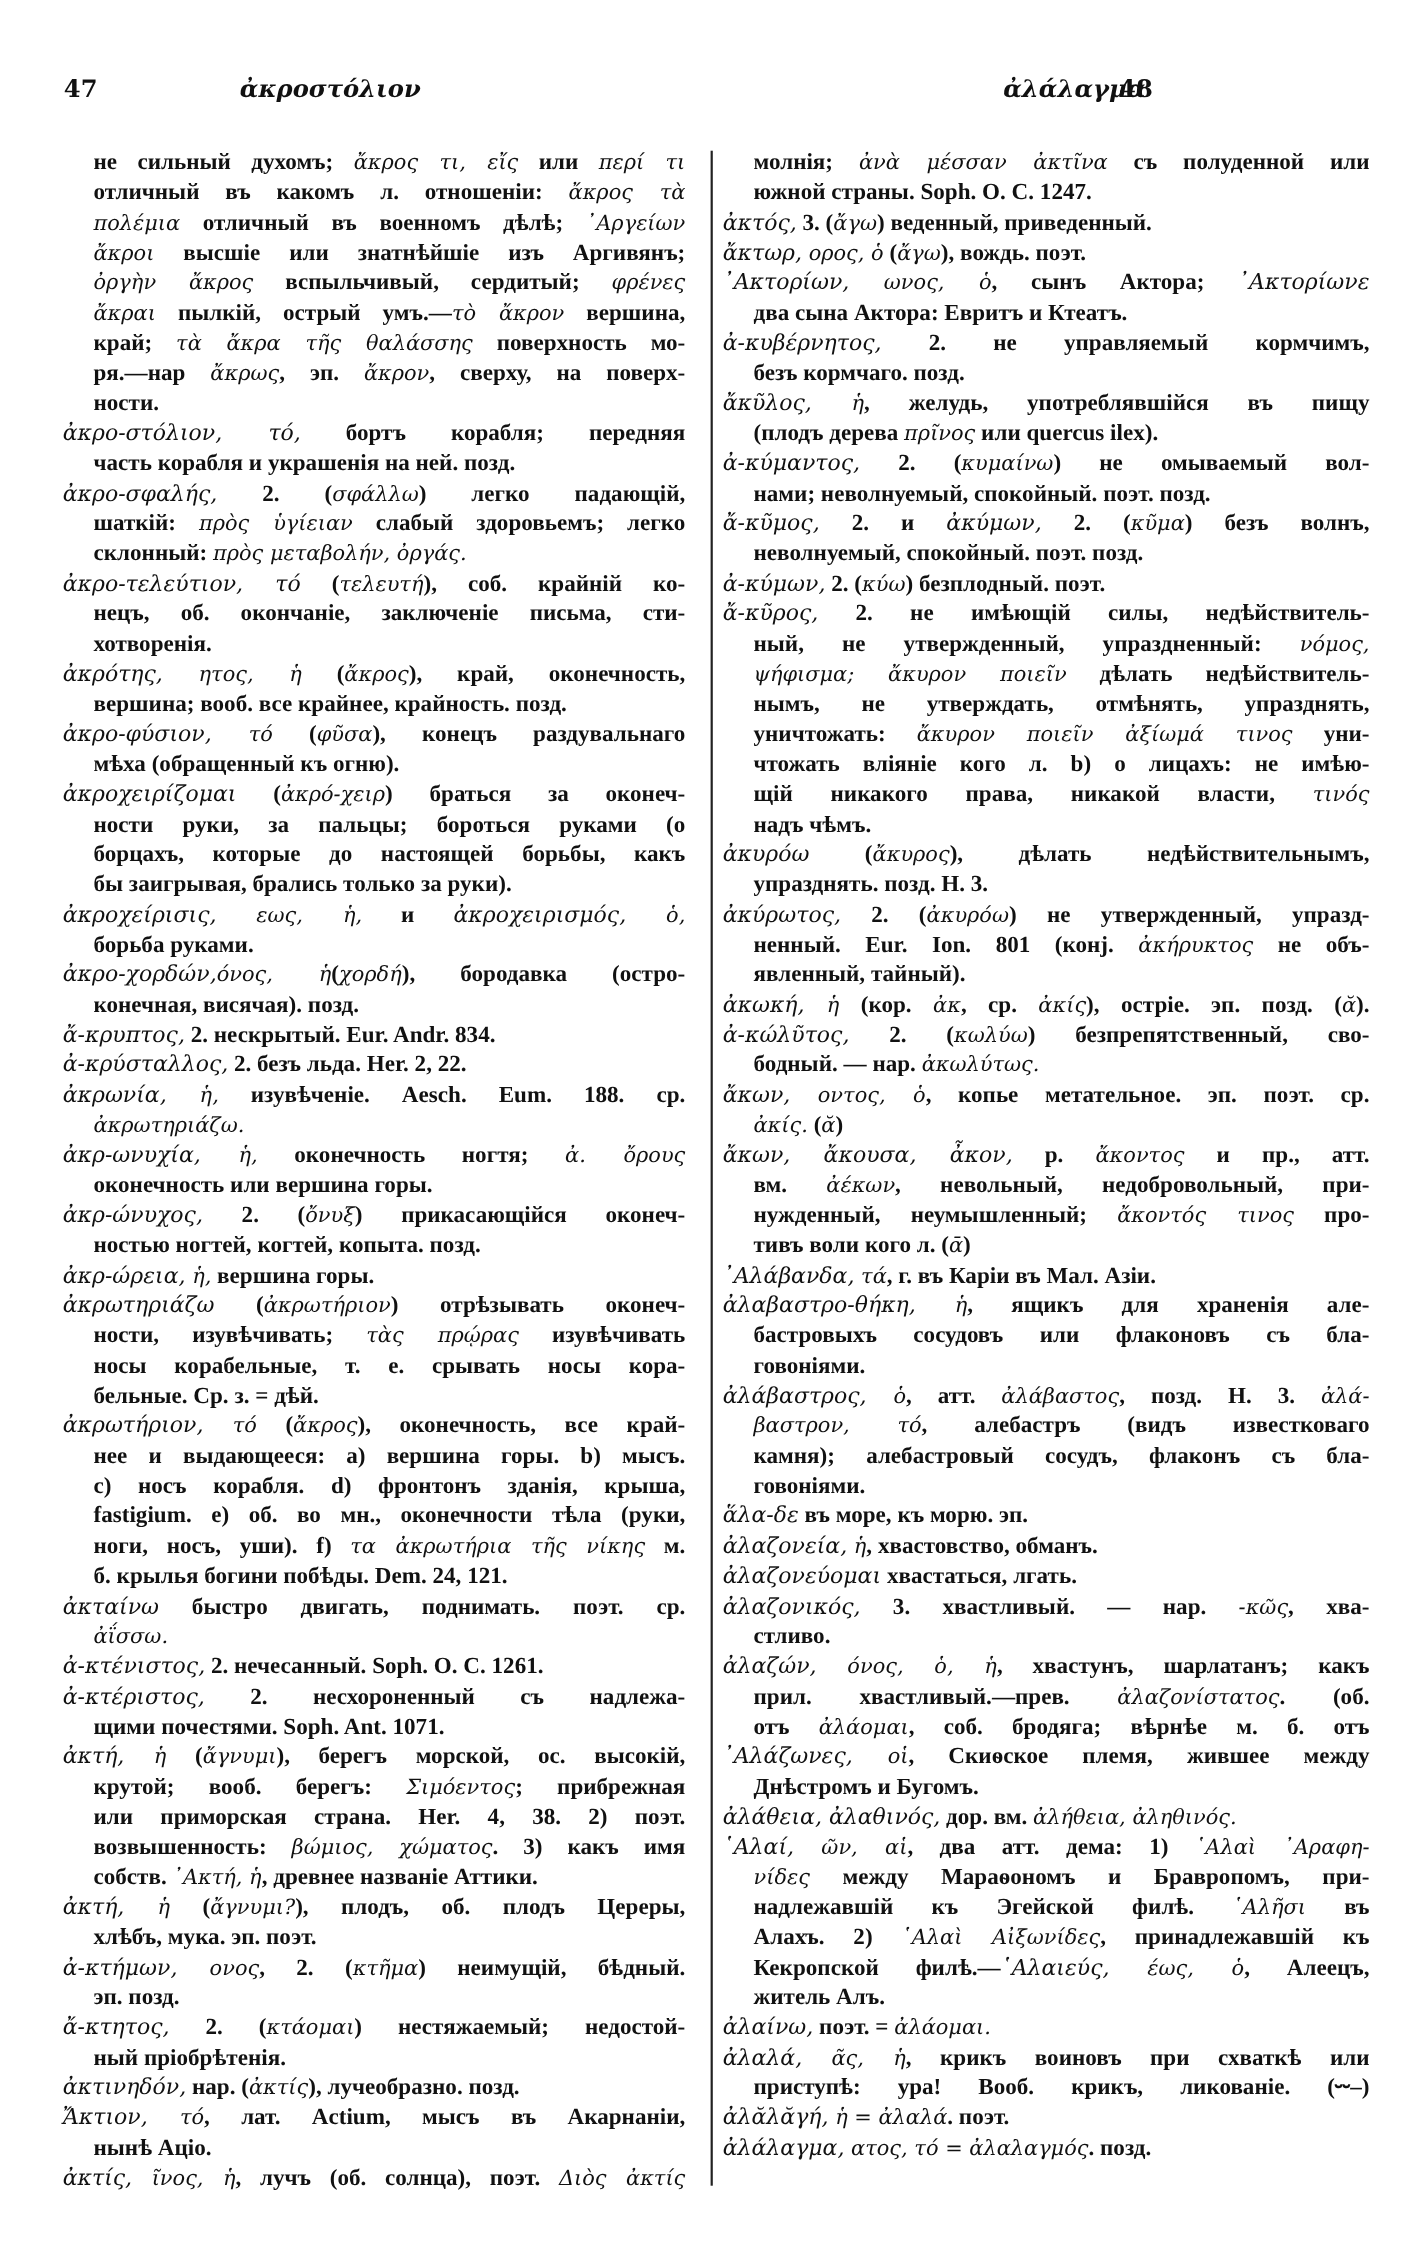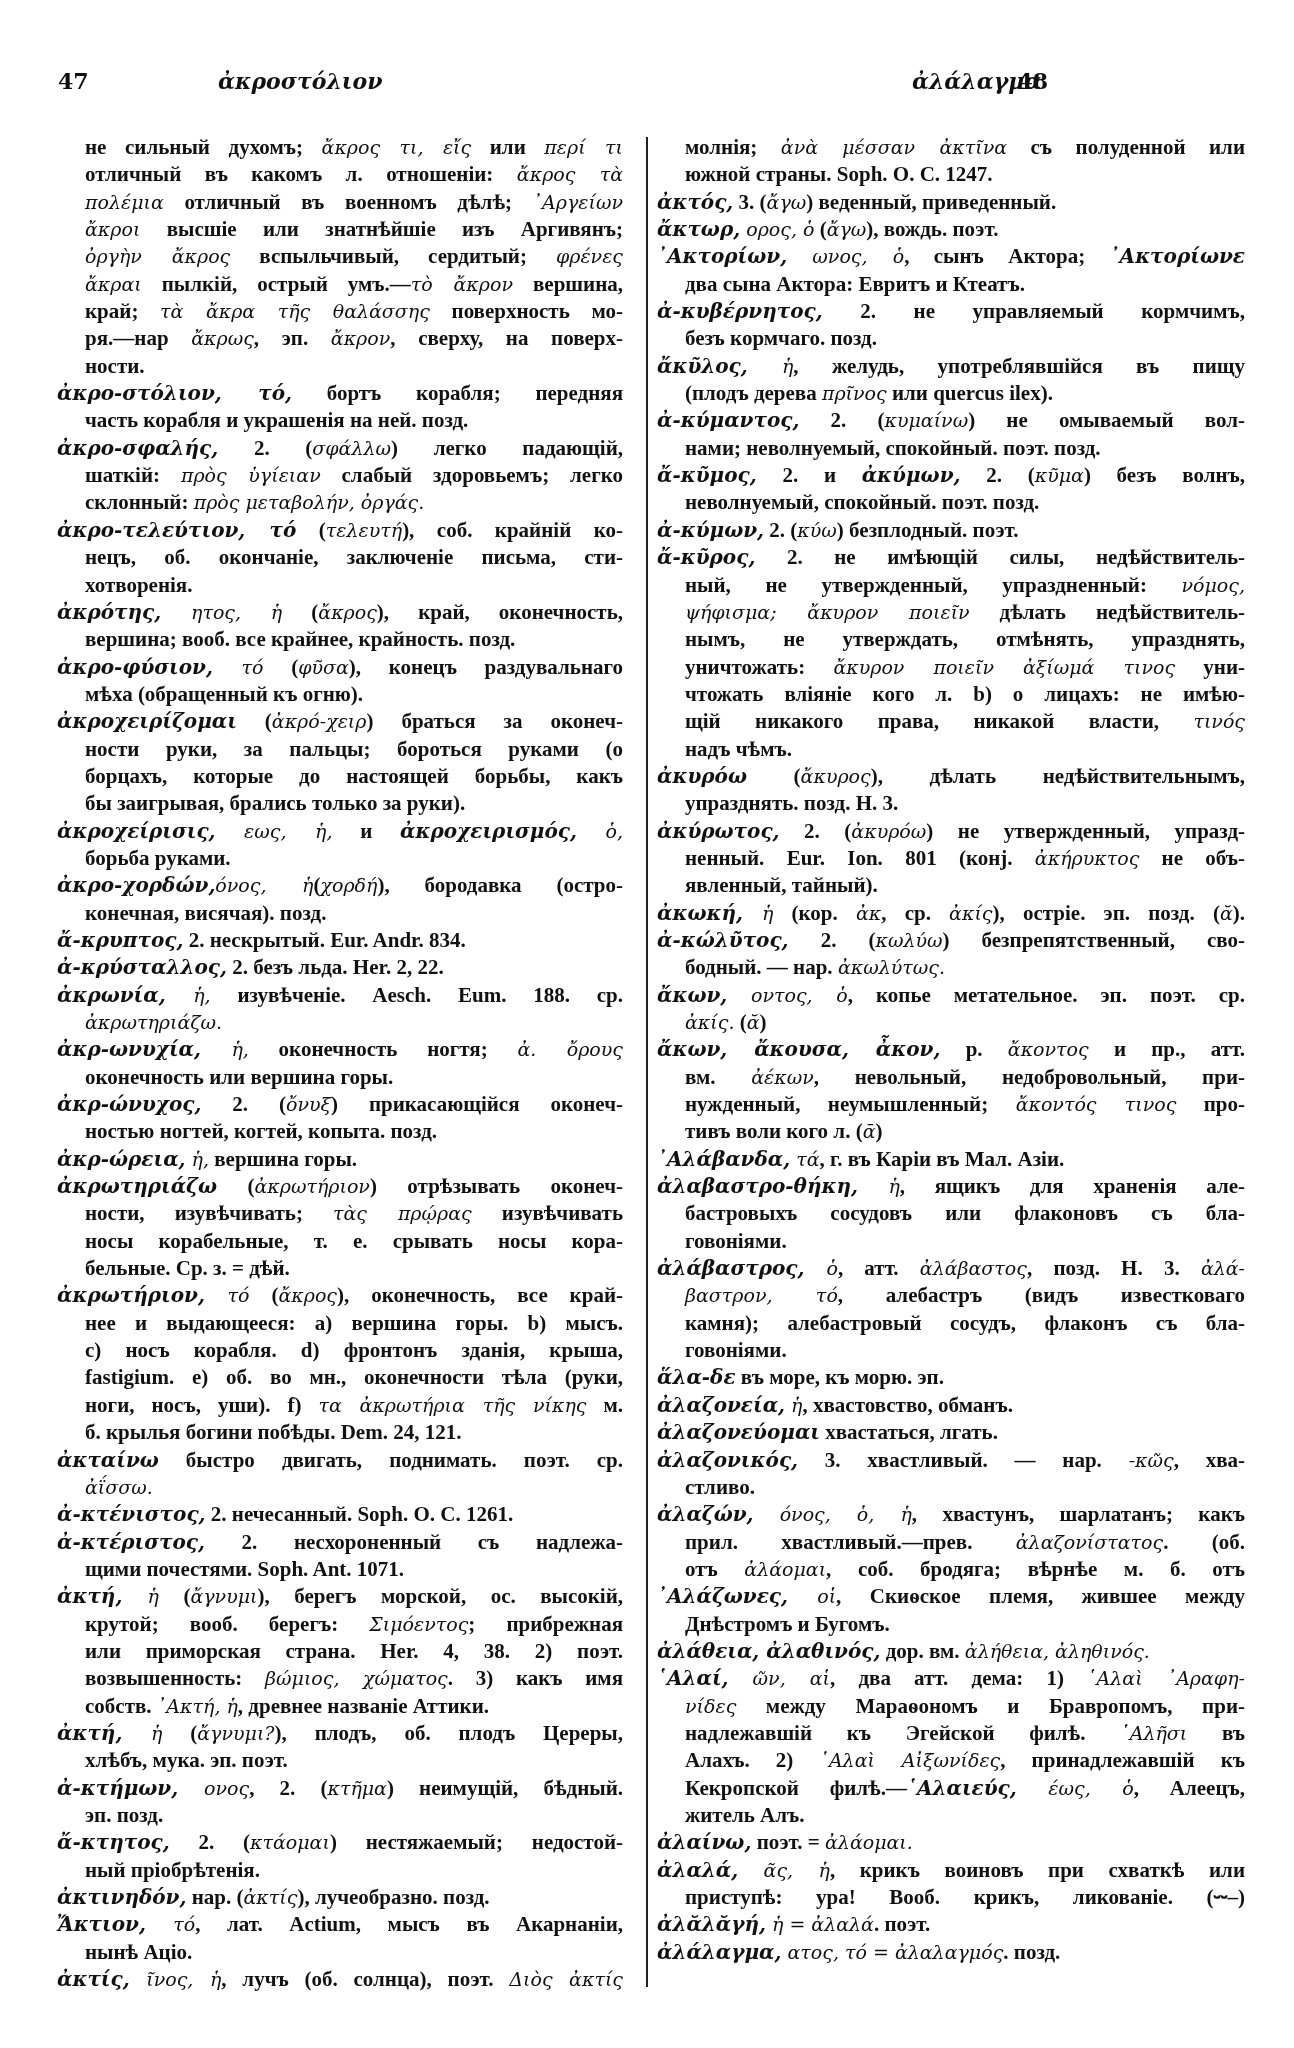--- a/index.html
+++ b/index.html
@@ -19,21 +19,21 @@
   .col-left { left: 57px; width: 566px; }
   .col-right { left: 657px; width: 588px; }
   .divider { position: absolute; left: 646px; top: 137px; width: 1.5px; height: 1850px; background: #222; }
   .line {
     height: 27.35px; line-height: 27.35px; white-space: nowrap; overflow: visible;
     text-align: justify; text-align-last: justify;
   }
   .line.first { padding-left: 0; }
   .line.cont { padding-left: 28px; }
   .line.last { text-align-last: left; }
-  .hw { font-weight: bold; font-style: italic; font-family: "DejaVu Serif", serif; font-size: 20px; }
+  .hw { font-weight: normal; font-style: italic; font-family: "DejaVu Serif", serif; font-size: 20px; }
   .it { font-style: italic; font-family: "DejaVu Serif", serif; font-size: 19px; }
   .r  { font-weight: bold; font-family: "Liberation Serif", serif; }
 </style>
 </head>
 <body>
 
 <div class="page">
   <div class="running-head">
     <span class="pg-num pg-left">47</span>
     <span class="guide guide-left">ἀκροστόλιον</span>

